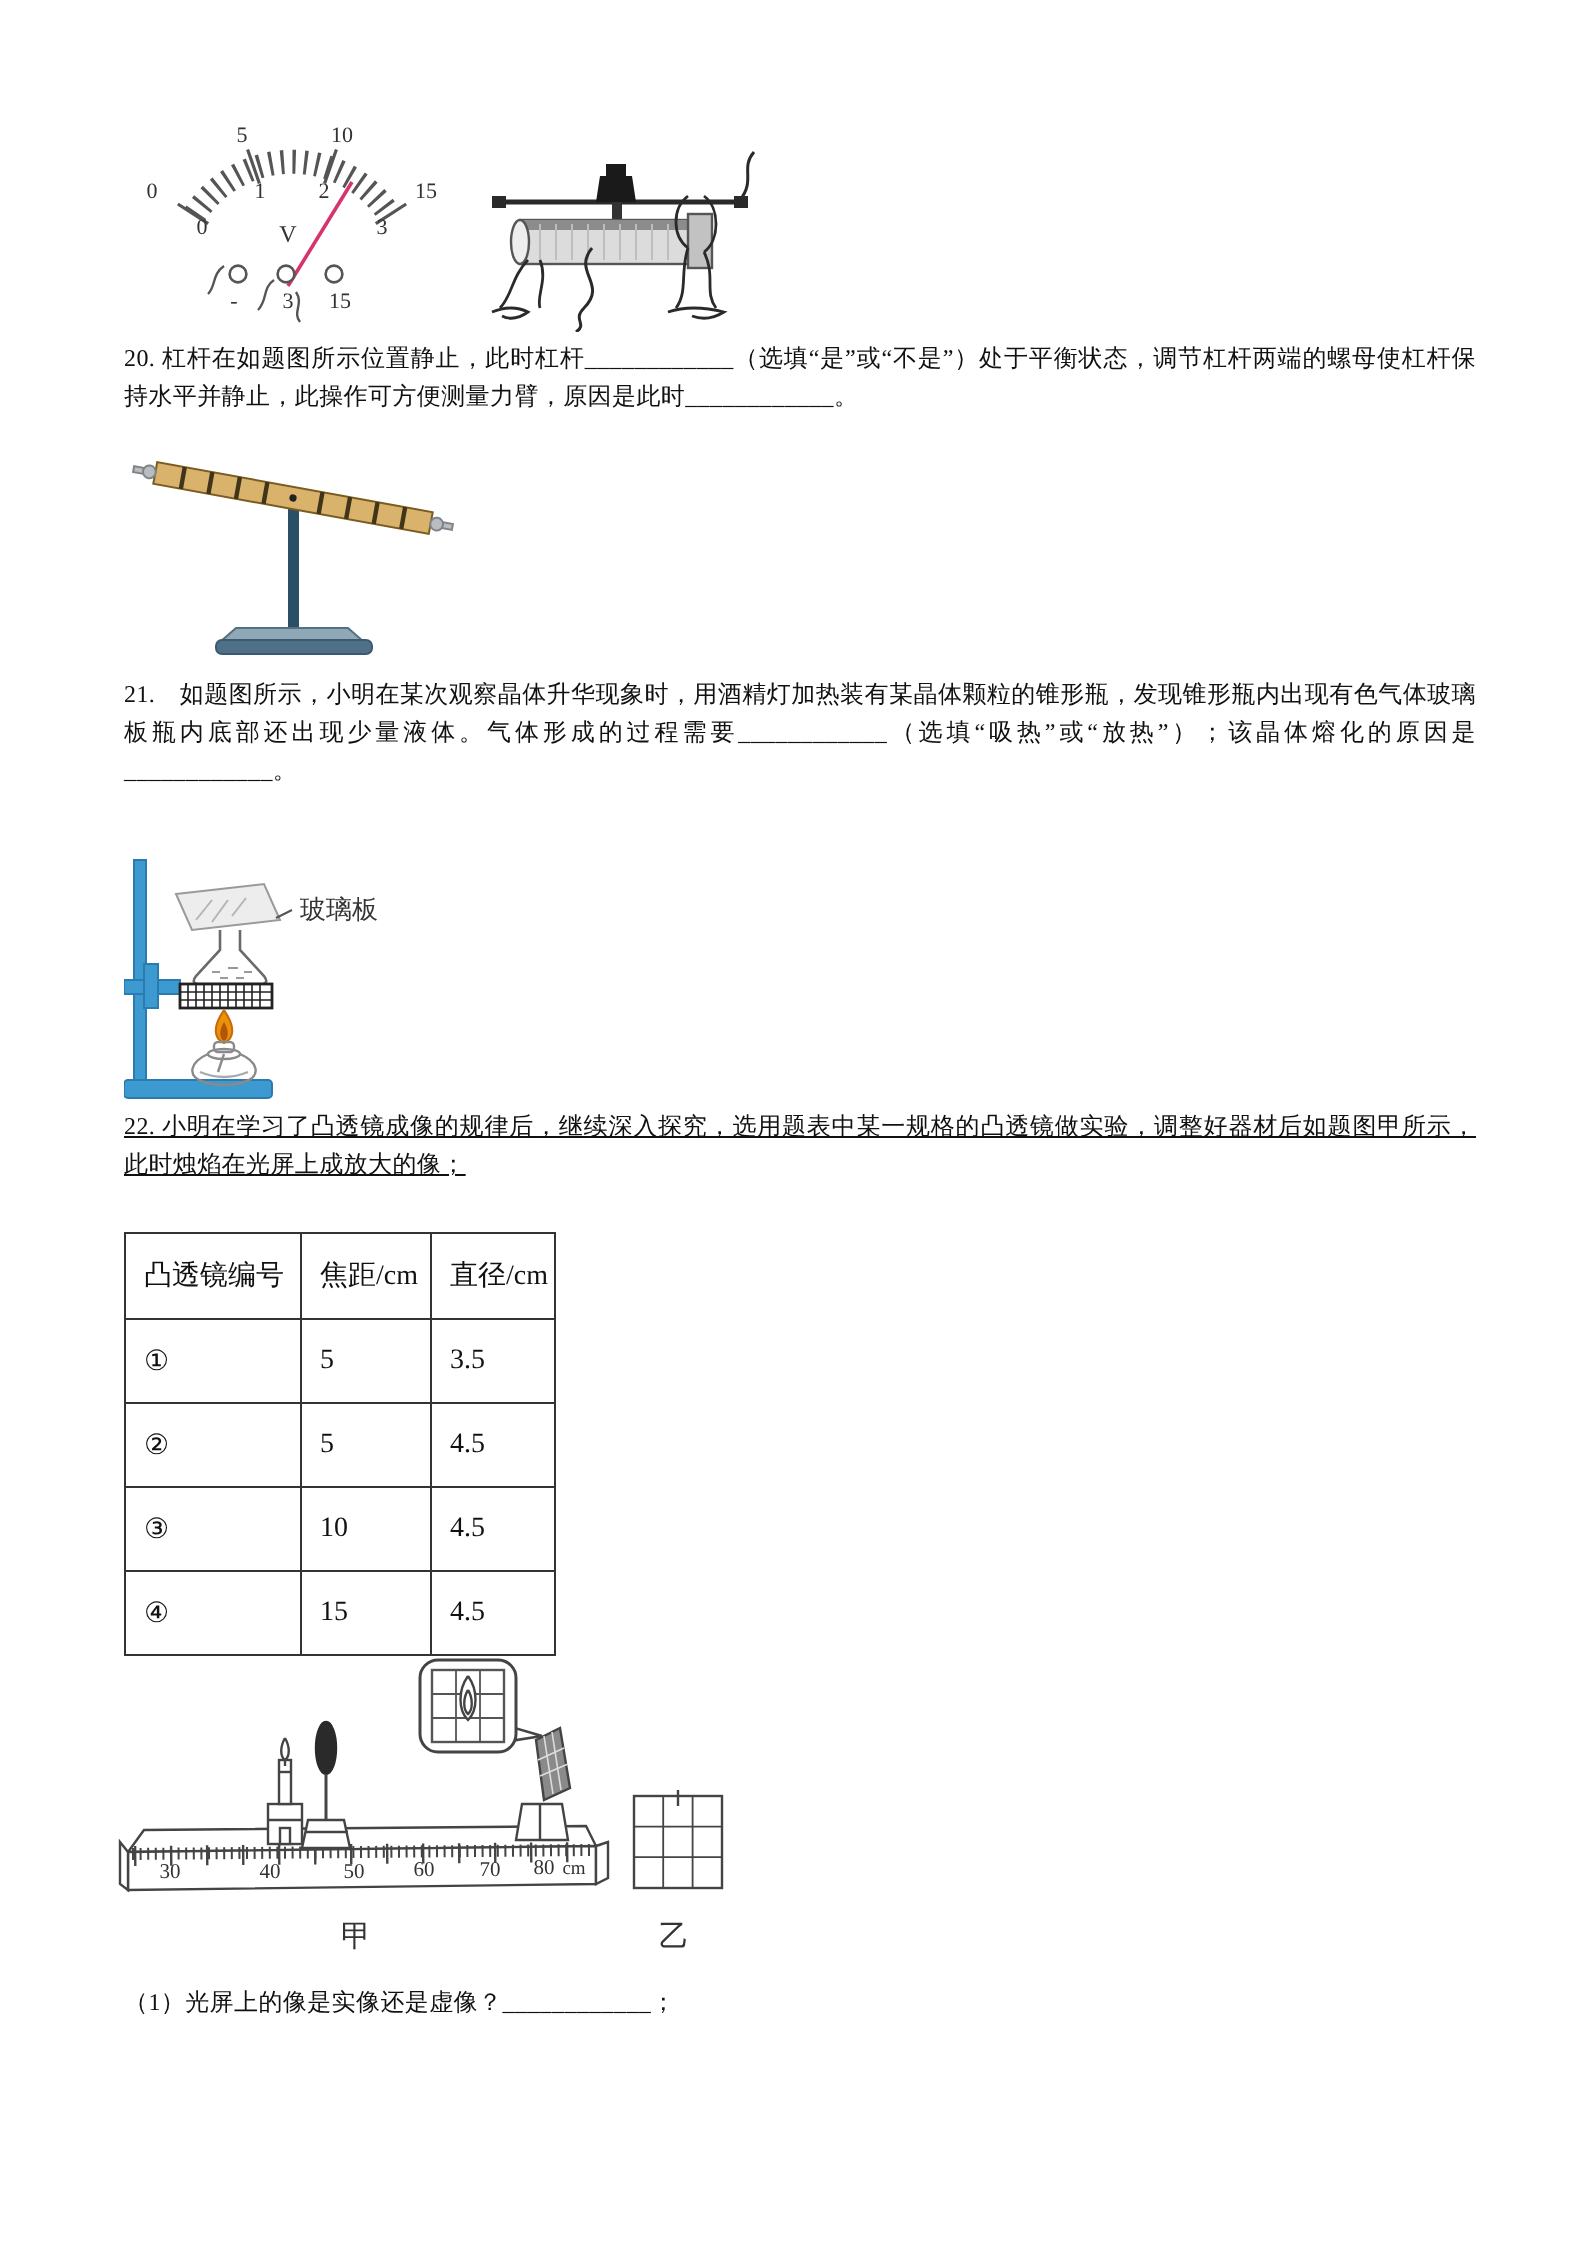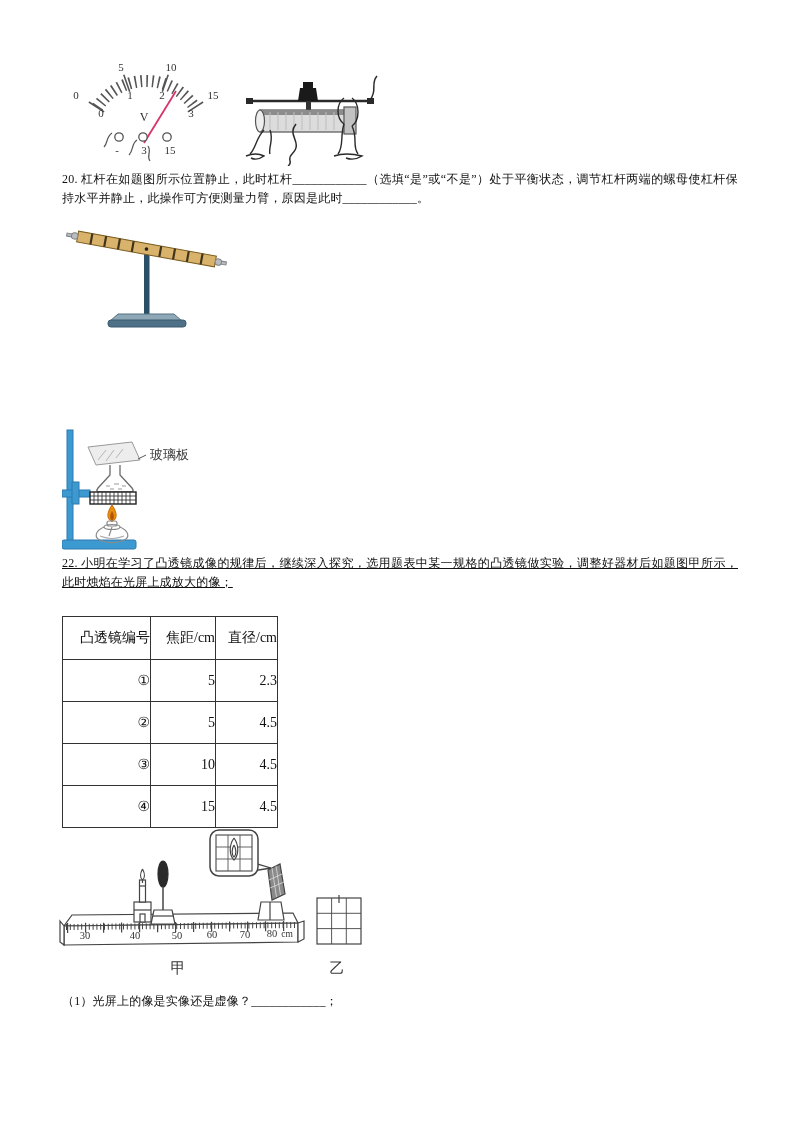--- a/index.html
+++ b/index.html
@@ -3,21 +3,21 @@
 <meta charset="utf-8">
 <style>
   html,body { margin:0; padding:0; background:#ffffff; }
   .page { position:relative; width:794px; height:1123px; background:#ffffff; overflow:hidden;
           font-family:"Liberation Serif","DejaVu Serif",serif; }
   .q { position:absolute; left:62px; width:676px; margin:0; font-size:12px; line-height:19px;
        letter-spacing:0.2px; color:#111; text-align:justify; white-space:pre-wrap; }
   .fig { position:absolute; }
   svg text { font-family:"Liberation Serif","DejaVu Serif",serif; fill:#333; }
   table.lens { position:absolute; left:62px; top:616px; border-collapse:collapse; font-size:14px; color:#111; }
-  table.lens th, table.lens td { border:1px solid #333; font-weight:normal; text-align:right;
+  table.lens th, table.lens td { border:1px solid #333; font-weight:normal; text-align:left;
        padding:0 0 0 9px; vertical-align:middle; }
   table.lens th { height:41px; }
   table.lens td { height:41px; }
   .c1 { width:78px; } .c2 { width:55px;margin-top:12px; } .c3 { width:52px;font-family:Liberation Serif, serif; }
 </style>
 </head>
 <body>
 
 <div class="page">
 
@@ -123,20 +123,21 @@
         <g fill="#b9bcc0" stroke="#808488">
           <rect x="-81" y="-1.5" width="8" height="3"></rect>
           <circle cx="-73" cy="0" r="3.2"></circle>
           <rect x="73" y="-1.5" width="8" height="3"></rect>
           <circle cx="73" cy="0" r="3.2"></circle>
         </g>
       </g>
     </svg>
   </div>
 
+  <p class="q" style="top:338px;">21.　如题图所示，小明在某次观察晶体升华现象时，用酒精灯加热装有某晶体颗粒的锥形瓶，发现锥形瓶内出现有色气体玻璃板瓶内底部还出现少量液体。气体形成的过程需要____________（选填“吸热”或“放热”）；该晶体熔化的原因是____________。</p>
 
   <div class="fig" style="left:62px; top:426px;text-decoration:underline;">
     <svg width="160" height="126" viewBox="0 0 160 126">
 
       <rect x="5" y="4" width="6" height="112" stroke="#2c7bb0" fill="#3d9ad1"></rect>
       <rect x="0" y="114" width="74" height="9" rx="2" stroke="#2c7bb0" fill="#3d9ad1"></rect>
       <rect x="0" y="64" width="28" height="7" stroke="#2c7bb0" fill="#3d9ad1"></rect>
       <rect x="10" y="56" width="7" height="22" stroke="#2c7bb0" fill="#3d9ad1"></rect>
 
       <polygon points="26,21 70,16 78,34 34,39" fill="#ededed" stroke="#9a9a9a"></polygon>
@@ -171,21 +172,21 @@
   <table class="lens">
     <tbody>
         <tr>
       <th class="c1" style="height:42px">凸透镜编号</th>
       <th class="c2">焦距/cm</th>
       <th class="c3">直径/cm</th>
     </tr>
     <tr>
       <td>①</td>
       <td>5</td>
-      <td>2.3</td>
+      <td>3.5</td>
     </tr>
     <tr>
       <td>②</td>
       <td>5</td>
       <td>4.5</td>
     </tr>
     <tr>
       <td>③</td>
       <td>10</td>
       <td>4.5</td>

